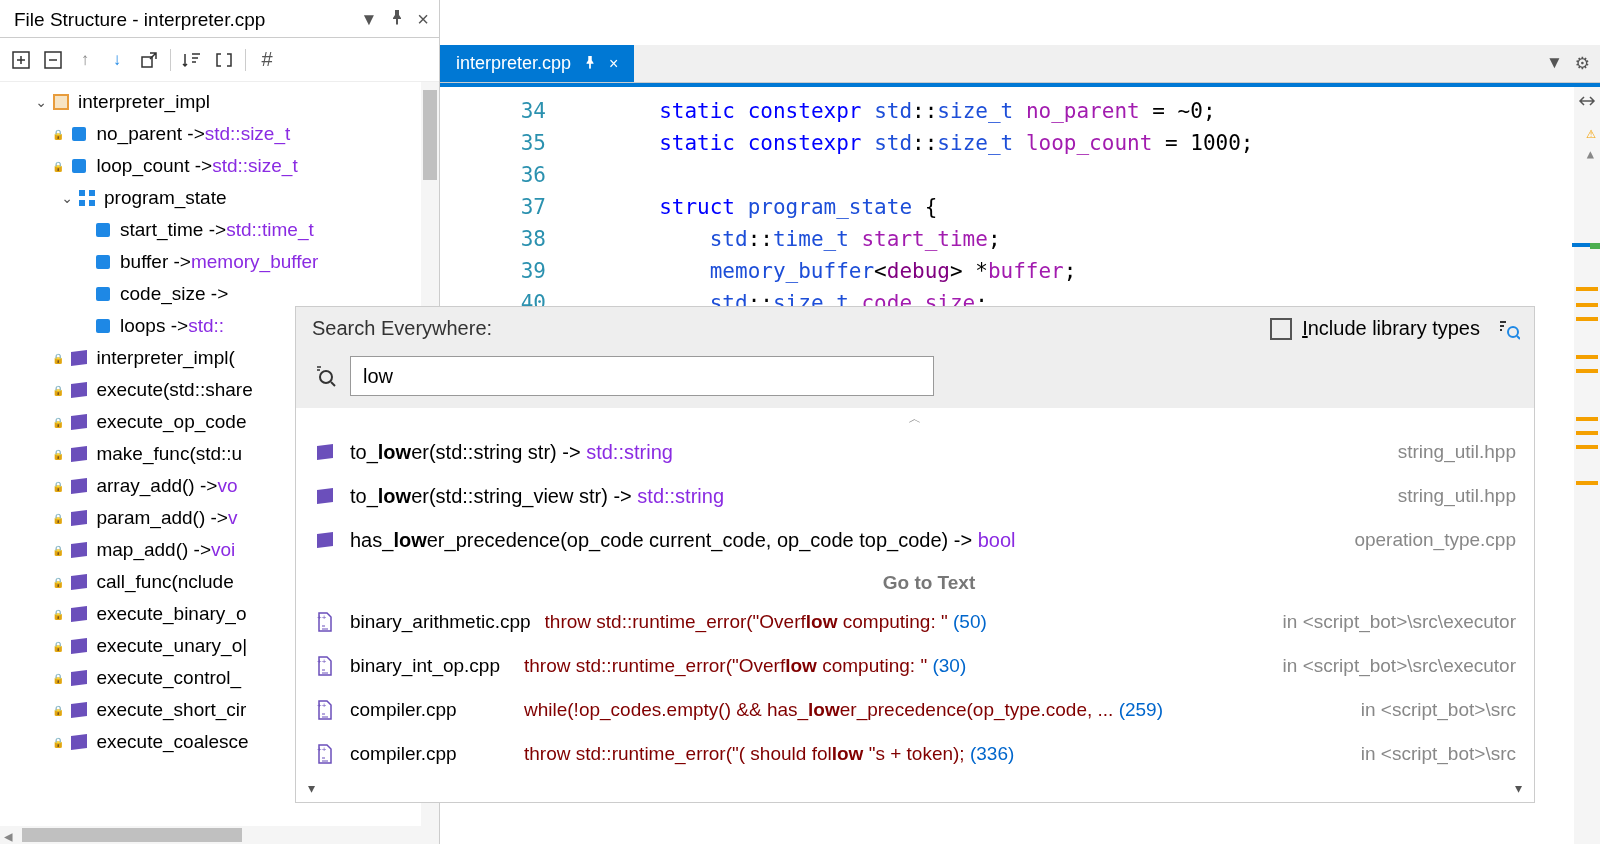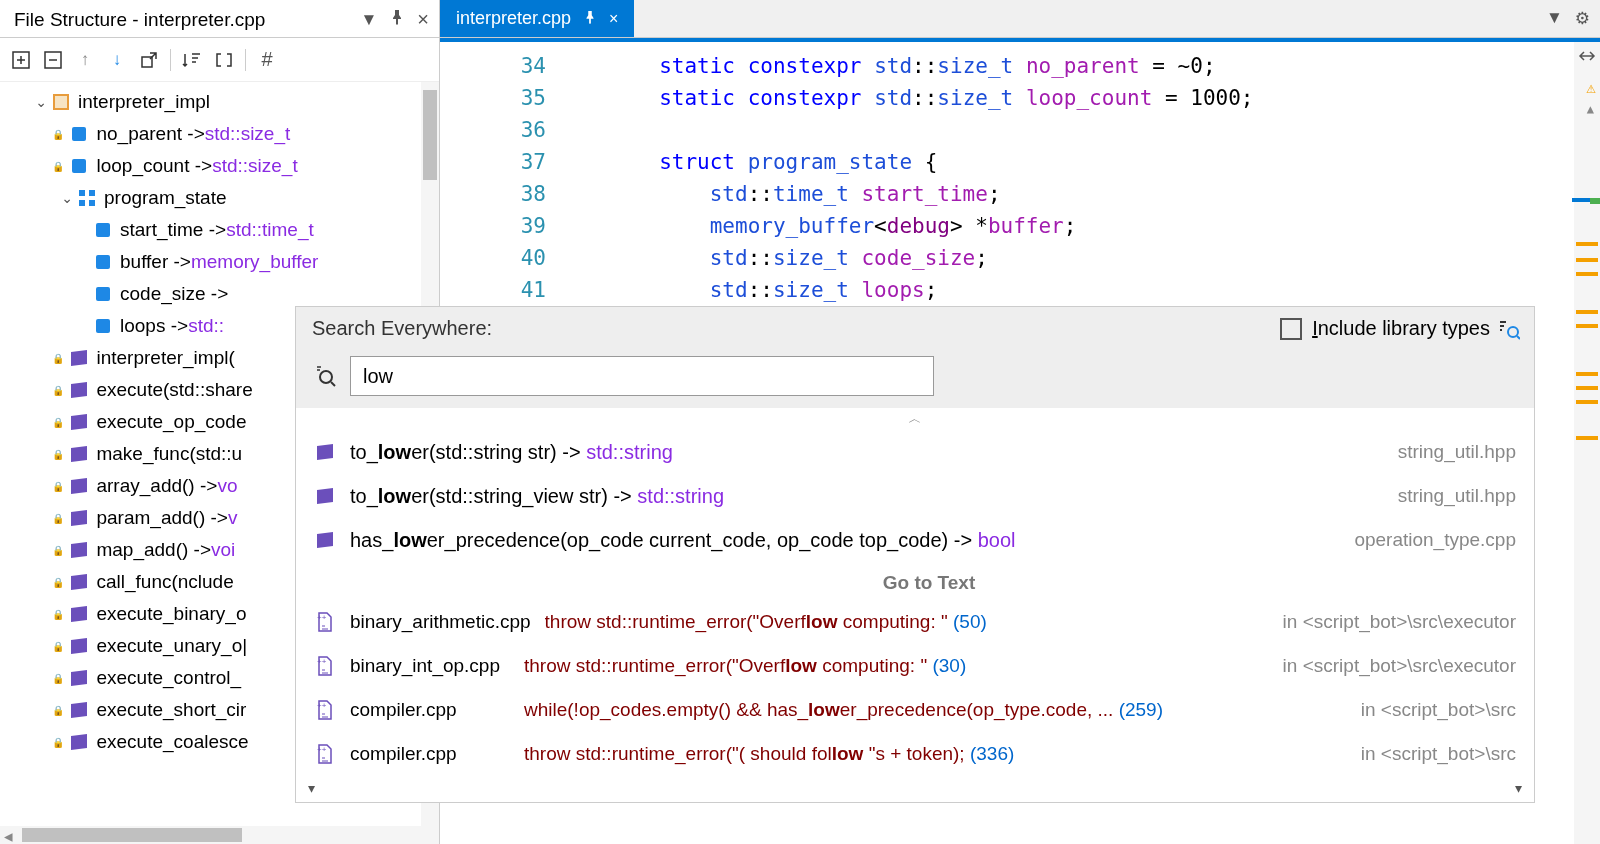--- a/index.html
+++ b/index.html
@@ -29,21 +29,21 @@
   .indent-2 { padding-left: 50px; }
   .indent-3 { padding-left: 84px; }
   
   .fs-vscroll { position: absolute; right: 0; top: 0; width: 18px; height: 100%; background: #f5f5f5; }
   .fs-vscroll-thumb { position: absolute; right: 2px; top: 8px; width: 14px; height: 90px; background: #c0c0c0; }
   .fs-hscroll { height: 18px; background: #f5f5f5; position: relative; }
   .fs-hscroll-thumb { position: absolute; left: 22px; top: 2px; width: 220px; height: 14px; background: #c0c0c0; }
   
   
   .editor { flex: 1; display: flex; flex-direction: column; }
-  .editor-tabs { display: flex; align-items: center; height: 38px; background: #f0f0f0; border-bottom: 1px solid #ccc; }
+  .editor-tabs { display: flex; align-items: center; height: 38px; background: #f0f0f0; border-bottom: 1px solid #ccc; margin-top: 45px; }
   .tab { display: flex; align-items: center; gap: 12px; padding: 0 16px; height: 100%; background: #0078d4; color: #fff; font-size: 18px; }
   .tab-close { font-size: 16px; cursor: pointer; }
   .tabs-right { margin-left: auto; display: flex; gap: 12px; padding-right: 10px; }
   .blue-underline { height: 4px; background: #0078d4; }
   
   .editor-body { flex: 1; display: flex; background: #fff; position: relative; font-family: Consolas, monospace; font-size: 21px; }
   .gutter { width: 118px; text-align: right; color: #2b91af; padding-right: 12px; padding-top: 8px; line-height: 32px; }
   .code { flex: 1; padding-top: 8px; line-height: 32px; white-space: pre; }
   .kw { color: #0000ff; }
   .ns { color: #1d4ed8; }
@@ -55,21 +55,21 @@
   .marker { position: absolute; right: 2px; width: 22px; height: 4px; }
   .marker.orange { background: #f4a000; }
   .marker.blue { background: #0078d4; right:-2px; width:30px; }
   .marker.green { background: #4caf50; right:-2px; width:12px; height:6px; }
   .split-icon { position:absolute; right:4px; top:4px; width:18px; height:18px; }
   .warn-tri { position:absolute; right:4px; top:36px; color:#f4a000; font-size:16px; }
   .scroll-up { position:absolute; right:6px; top:60px; color:#888; font-size:12px; }
   
   
   .search-popup { position: absolute; left: 296px; top: 307px; width: 1238px; background: #fff; box-shadow: 0 0 0 1px #ccc; z-index: 10; }
-  .search-hdr { display: flex; align-items: center; padding: 10px 16px 10px 16px; background: #eee; gap: 8px; justify-content: center; }
+  .search-hdr { display: flex; align-items: center; padding: 10px 16px 10px 16px; background: #eee; gap: 18px; justify-content: center; }
   .search-hdr-title { font-size: 20px; color: #333; }
   .search-checkbox { display: flex; align-items: center; gap: 10px; margin-left: auto; font-size: 20px; }
   .chk-box { width: 22px; height: 22px; border: 2px solid #555; }
   .filter-ic { width: 20px; height: 20px; }
   .search-input-row { display: flex; align-items: center; padding: 6px 16px 12px 16px; background: #eee; gap: 12px; }
   .glass-ic { width: 26px; height: 26px; display:flex; align-items:center; justify-content:center; }
   .search-input { flex: 0 0 584px; height: 40px; border: 1px solid #999; background: #fff; padding: 0 12px; font-size: 20px; font-family: inherit; }
   
   .result-row { display: flex; align-items: center; padding: 6px 18px; height: 44px; font-size: 20px; gap: 14px; cursor: pointer; }
   .result-icon { width: 22px; height: 22px; display:flex; align-items:center; justify-content:center; }

